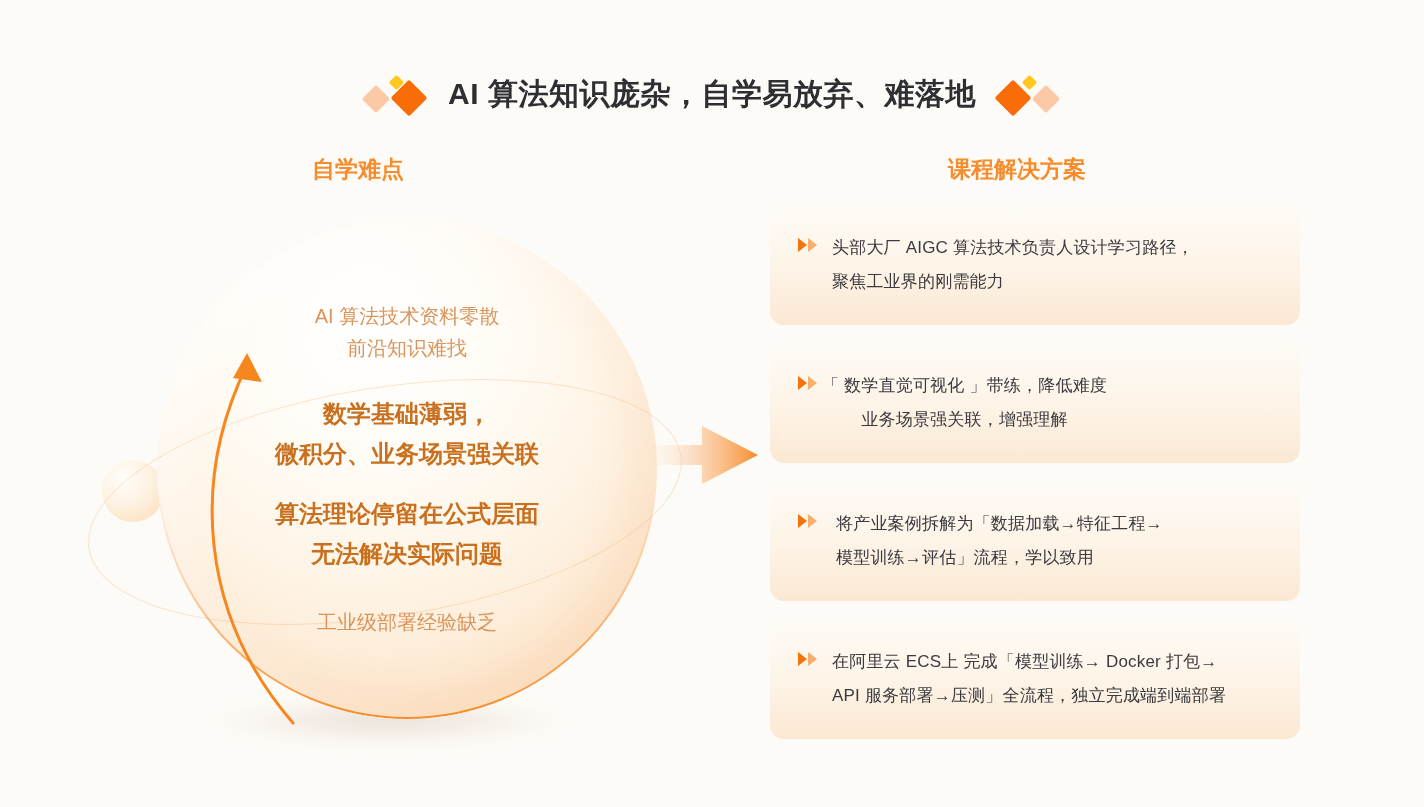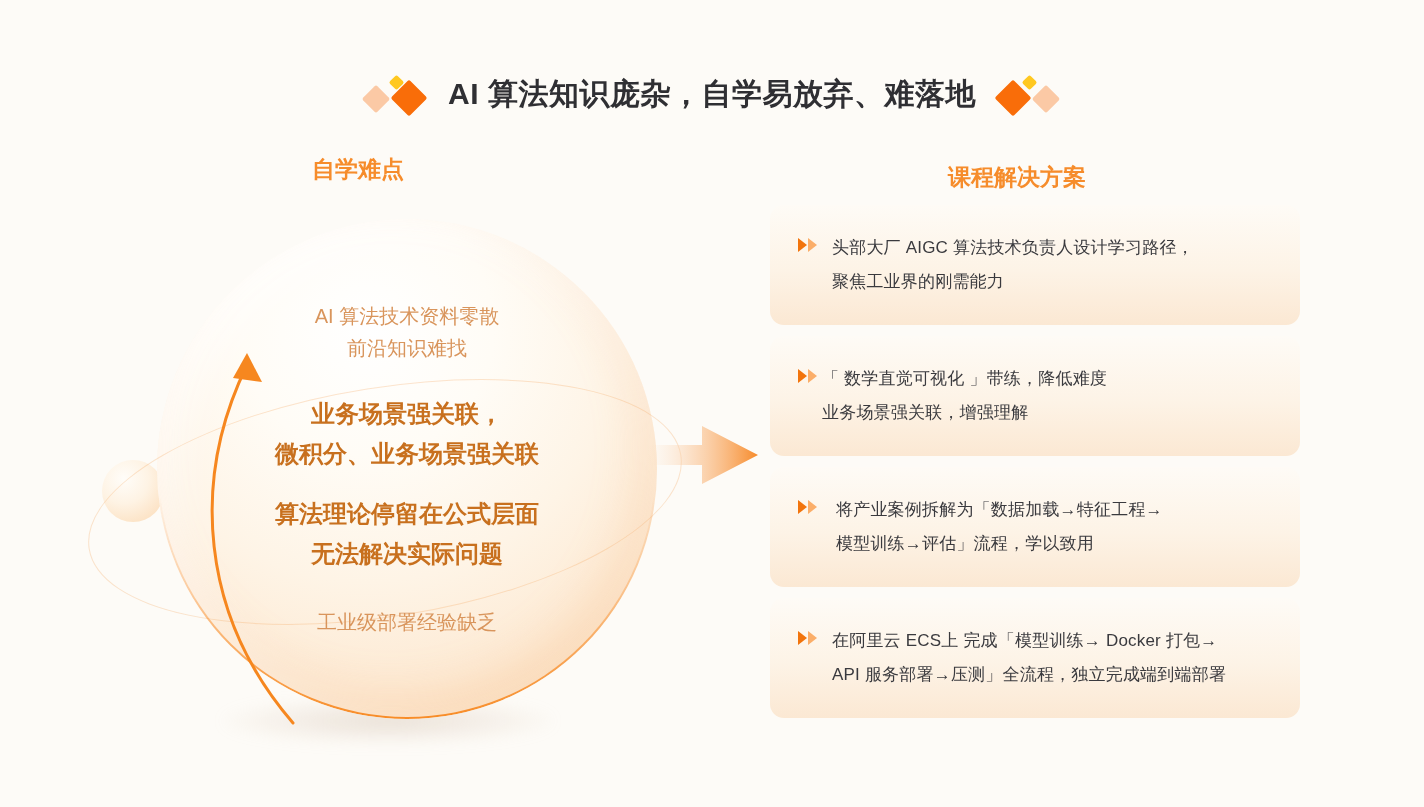--- a/index.html
+++ b/index.html
@@ -59,21 +59,21 @@
 
   
   .col-heading {
     position: absolute;
     font-size: 23px;
     font-weight: 700;
     color: #F68C2B;
     white-space: nowrap;
   }
   .heading-left  { top: 154px; left: 312px; }
-  .heading-right { top: 154px; left: 948px; margin-top: 8px; }
+  .heading-right { top: 154px; left: 948px; }
 
   
   .sphere-stage {
     position: absolute;
     left: 95px;
     top: 215px;
     width: 590px;
     height: 540px;
   }
 
@@ -217,29 +217,29 @@
     position: absolute;
     left: 770px;
     top: 205px;
     width: 530px;
   }
   .card {
     position: relative;
     width: 530px;
     border-radius: 14px;
     background: linear-gradient(to bottom, #FEFBF6 0%, #FDF3E6 55%, #FBE8D3 100%);
-    margin-bottom: 11px;
+    margin-bottom: 18px;
     padding: 26px 30px 26px 28px;
     display: flex;
     align-items: flex-start;
     gap: 14px;
   }
   .card:last-child { margin-bottom: 0; }
   .card-h1 { min-height: 110px; }
-  .card-h2 { min-height: 110px; gap: 4px; }
+  .card-h2 { min-height: 110px; gap: 4px; text-align: center; }
   .card-h3 { min-height: 110px; gap: 18px; }
   .card-h4 { min-height: 114px; }
 
   .bullet {
     flex: none;
     margin-top: 7px;
     width: 20px;
     height: 14px;
   }
 
@@ -284,21 +284,21 @@
 
   <svg class="orbit-arc" viewBox="0 0 590 540">
     <path d="M 152 150 C 96 265, 105 400, 198 508" fill="none" stroke="#F6871F" stroke-width="3" stroke-linecap="round"></path>
     <path d="M 152 138 L 167 167 L 138 163 Z" fill="#F6871F"></path>
   </svg>
 
   <div class="sphere-text">
     <div class="pain-soft">AI 算法技术资料零散</div>
     <div class="pain-soft">前沿知识难找</div>
     <div class="gap-a"></div>
-    <div class="pain-strong">业务场景强关联，</div>
+    <div class="pain-strong">数学基础薄弱，</div>
     <div class="pain-strong">微积分、业务场景强关联</div>
     <div class="gap-b"></div>
     <div class="pain-strong">算法理论停留在公式层面</div>
     <div class="pain-strong">无法解决实际问题</div>
     <div class="gap-c"></div>
     <div class="pain-soft">工业级部署经验缺乏</div>
   </div>
 </div>
 
 <svg class="center-arrow" viewBox="0 0 112 62">

